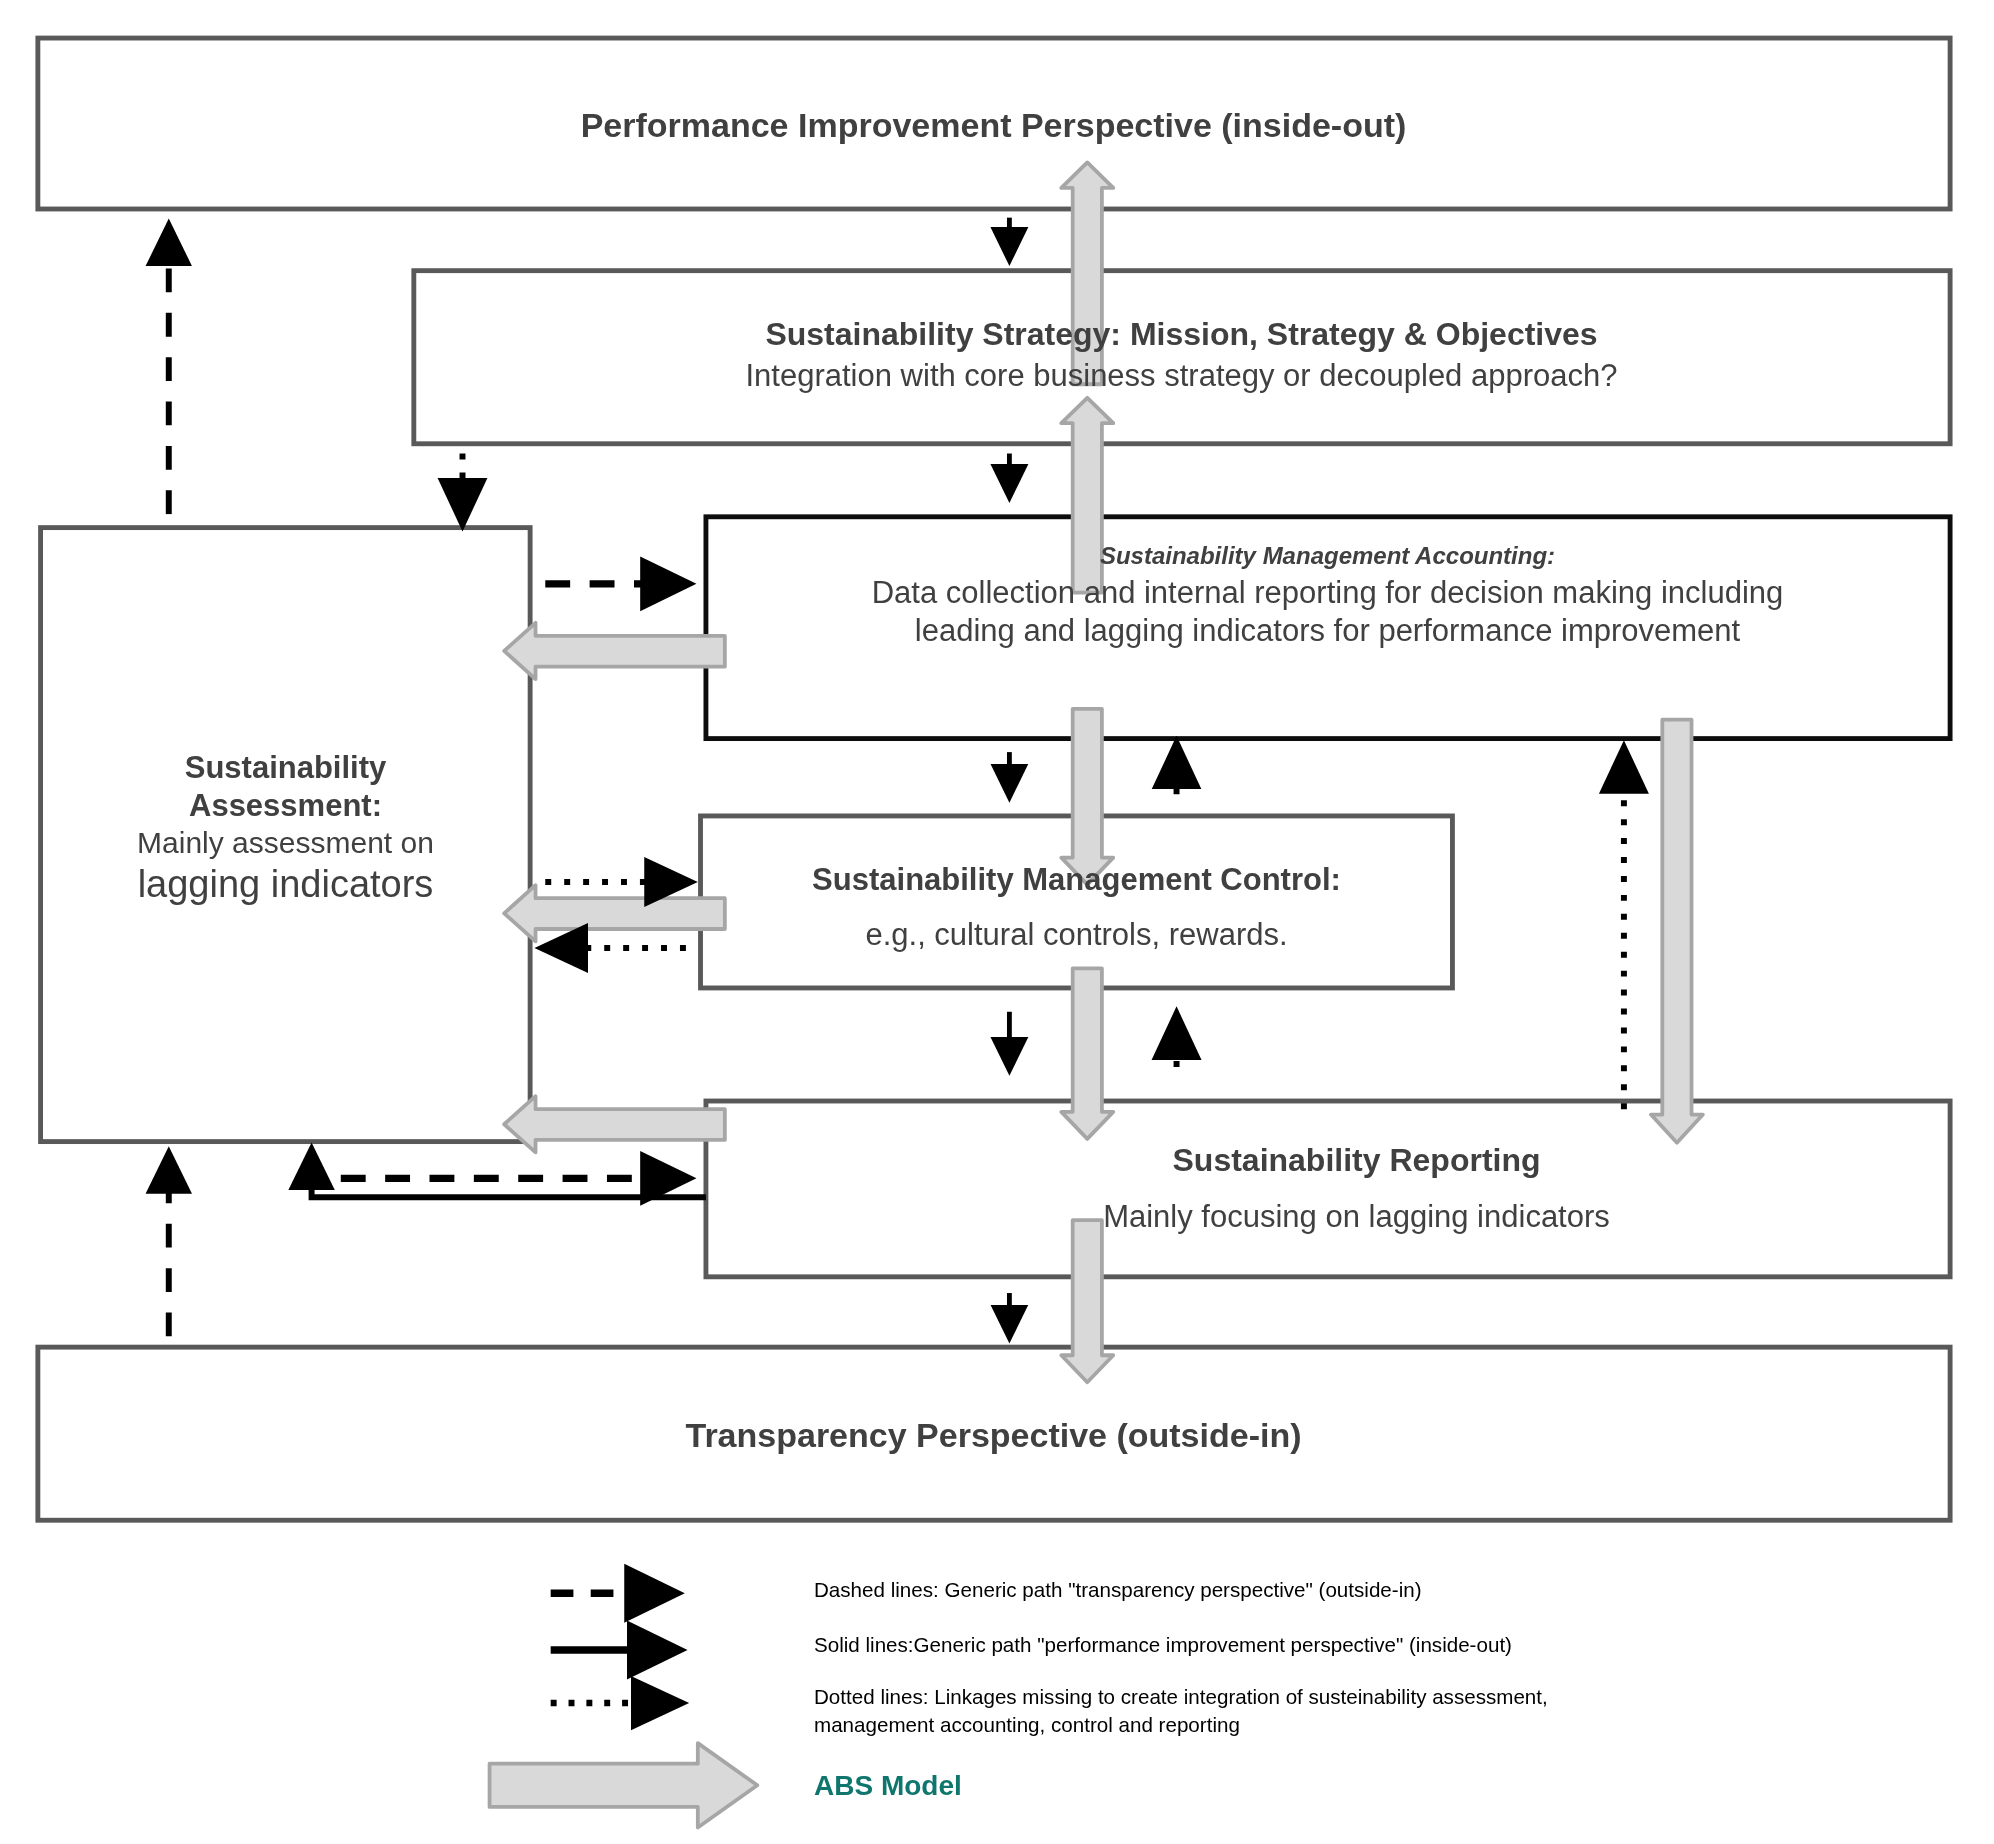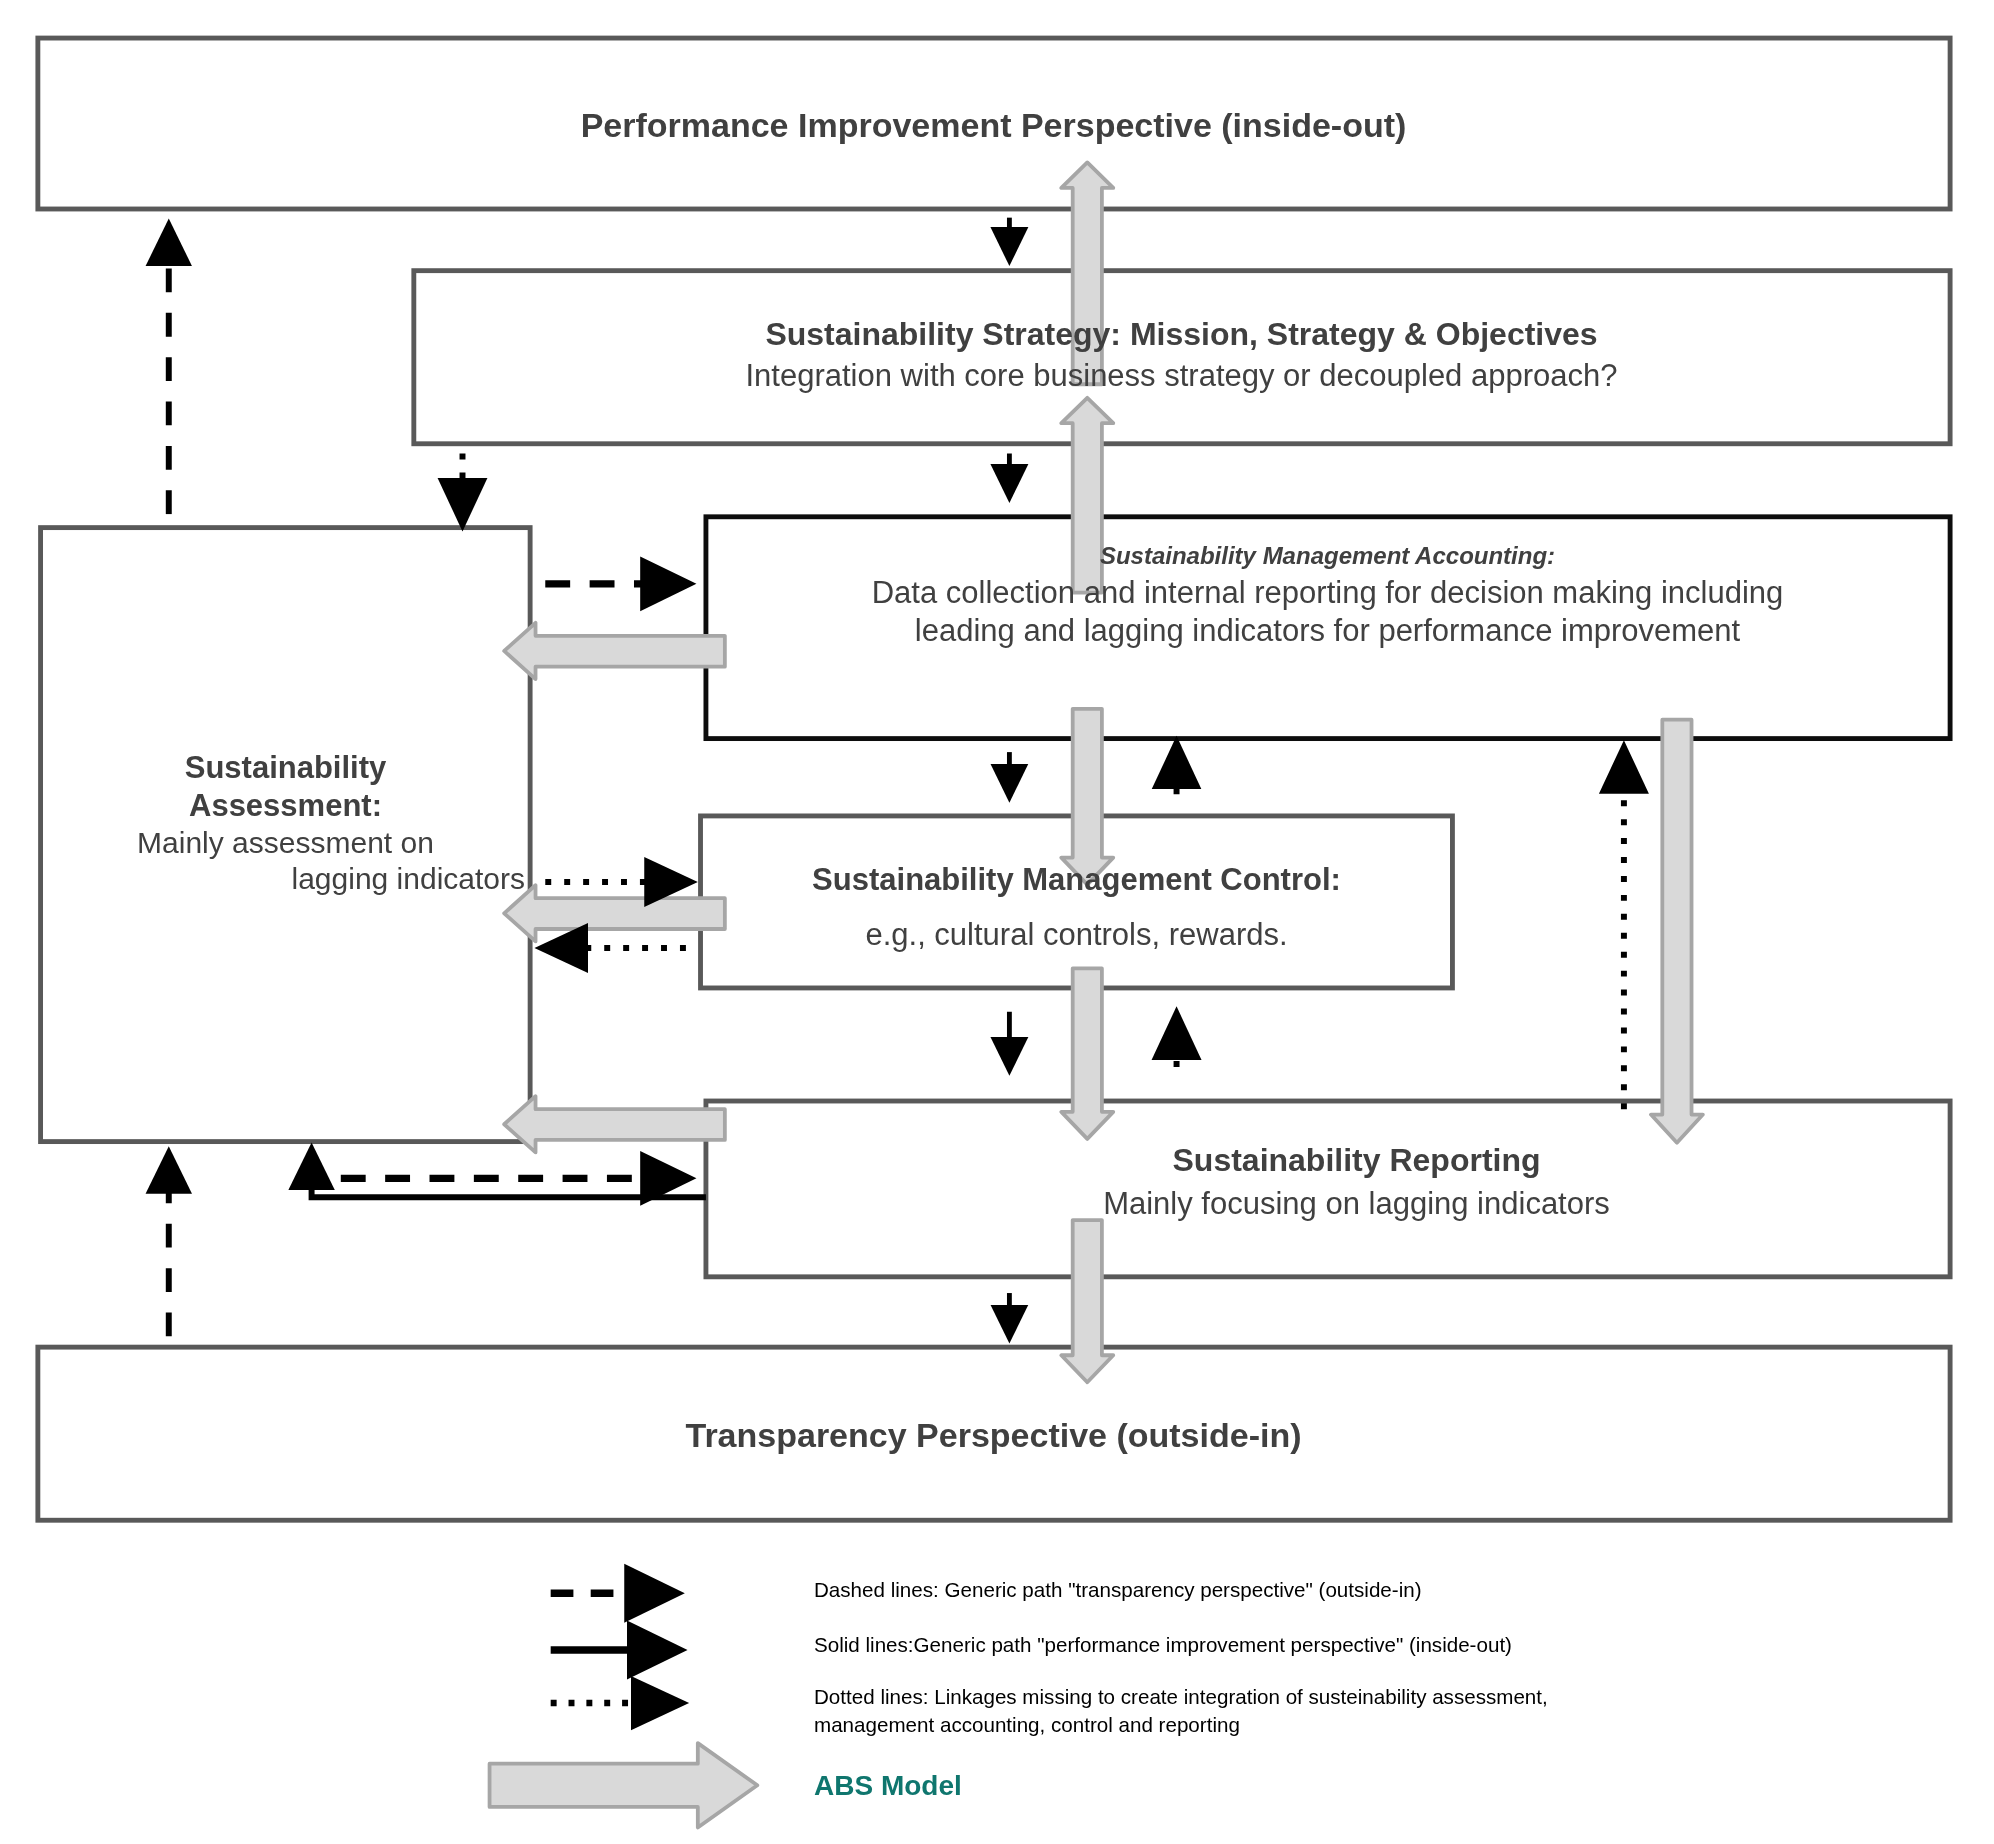--- a/index.html
+++ b/index.html
@@ -164,37 +164,37 @@
 
   <div class="boxtext" style="left:419px; top:315px; width:1525px;">
     <div class="t-bold" style="font-size:32px;">Sustainability Strategy: Mission, Strategy &amp; Objectives</div>
     <div style="font-size:31px; margin-top:3.2px;">Integration with core business strategy or decoupled approach?</div>
   </div>
 
   <div class="boxtext" style="left:46px; top:749px; width:479px;">
     <div class="t-bold" style="font-size:31px;">Sustainability</div>
     <div class="t-bold" style="font-size:31px;">Assessment:</div>
     <div style="font-size:30px;">Mainly assessment on</div>
-    <div style="font-size:30px;text-align:right;">lagging indicators</div>
+    <div style="font-size:38px;">lagging indicators</div>
   </div>
 
   <div class="boxtext" style="left:711px; top:541px; width:1233px;">
     <div class="t-bold" style="font-size:24px;font-style:italic;">Sustainability Management Accounting:</div>
     <div style="font-size:31px; margin-top:4px;">Data collection and internal reporting for decision making including</div>
     <div style="font-size:31px;">leading and lagging indicators for performance improvement</div>
   </div>
 
   <div class="boxtext" style="left:706px; top:861px; width:741px;">
     <div class="t-bold" style="font-size:31px;">Sustainability Management Control:</div>
     <div style="font-size:31px; margin-top:17px;">e.g., cultural controls, rewards.</div>
   </div>
 
   <div class="boxtext" style="left:740px; top:1141px; width:1233px;text-align:center;">
     <div class="t-bold" style="font-size:32px;">Sustainability Reporting</div>
-    <div style="font-size:31px; margin-top:5px;">Mainly focusing on lagging indicators</div>
+    <div style="font-size:31px; margin-top:18px;">Mainly focusing on lagging indicators</div>
   </div>
 
   <div class="boxtext t-bold" style="left:43px; top:1415px; width:1901px; font-size:34px;">Transparency Perspective (outside-in)</div>
 
   <div class="legtext" style="left:814px; top:1577px; width:1109px;">Dashed lines: Generic path "transparency perspective" (outside-in)</div>
 
   <div class="legtext" style="left:814px; top:1632px; width:1125px;">Solid lines:Generic path "performance improvement  perspective"  (inside-out)</div>
 
   <div class="legtext" style="left:814px; top:1684px; width:1136px;">Dotted lines: Linkages missing to create integration of susteinability assessment,</div>
   <div class="legtext" style="left:814px; top:1712px; width:1136px;">management  accounting,  control and reporting</div>

